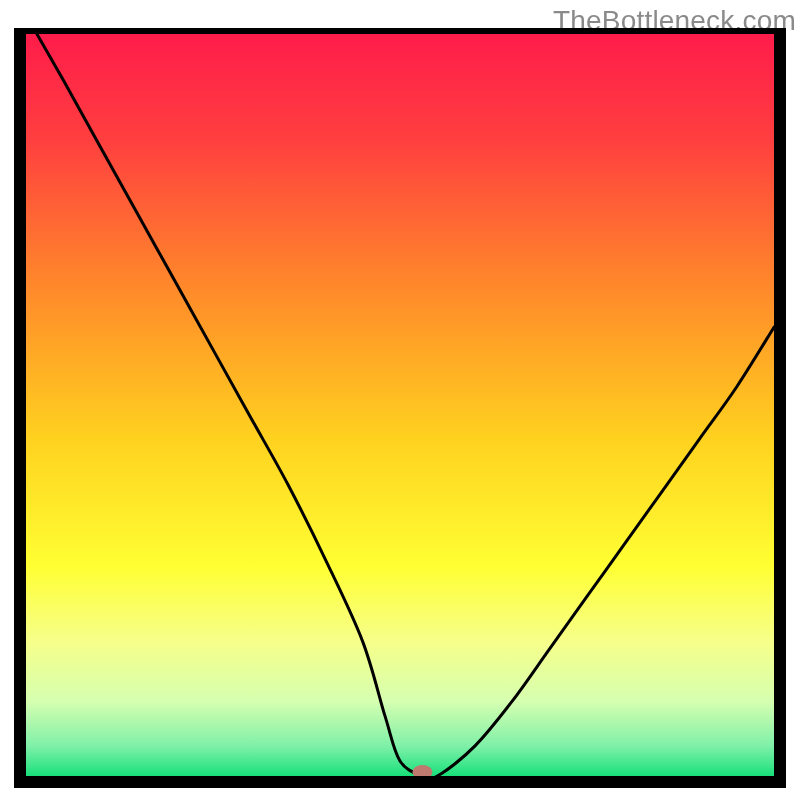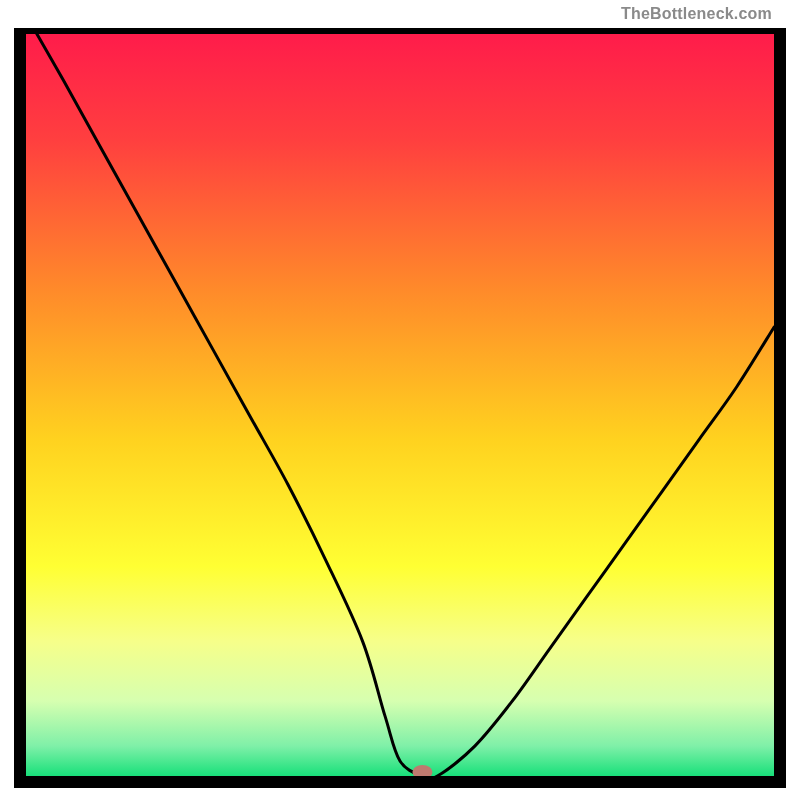--- a/index.html
+++ b/index.html
@@ -9,24 +9,24 @@
     font-family: Arial, sans-serif;
   }
   .wrap {
     width: 800px;
     height: 800px;
     position: relative;
   }
   .attribution {
     position: absolute;
     top: 5px;
-    right: 28px;
+    right: 4px;
     color: #8a8a8a;
-    font-size: 16px;
-    font-weight: 700;
+    font-size: 28px;
+    font-weight: 400;
     letter-spacing: 0.2px;
   }
   .frame {
     position: absolute;
     left: 14px;
     top: 28px;
     width: 772px;
     height: 760px;
     box-sizing: border-box;
   }

